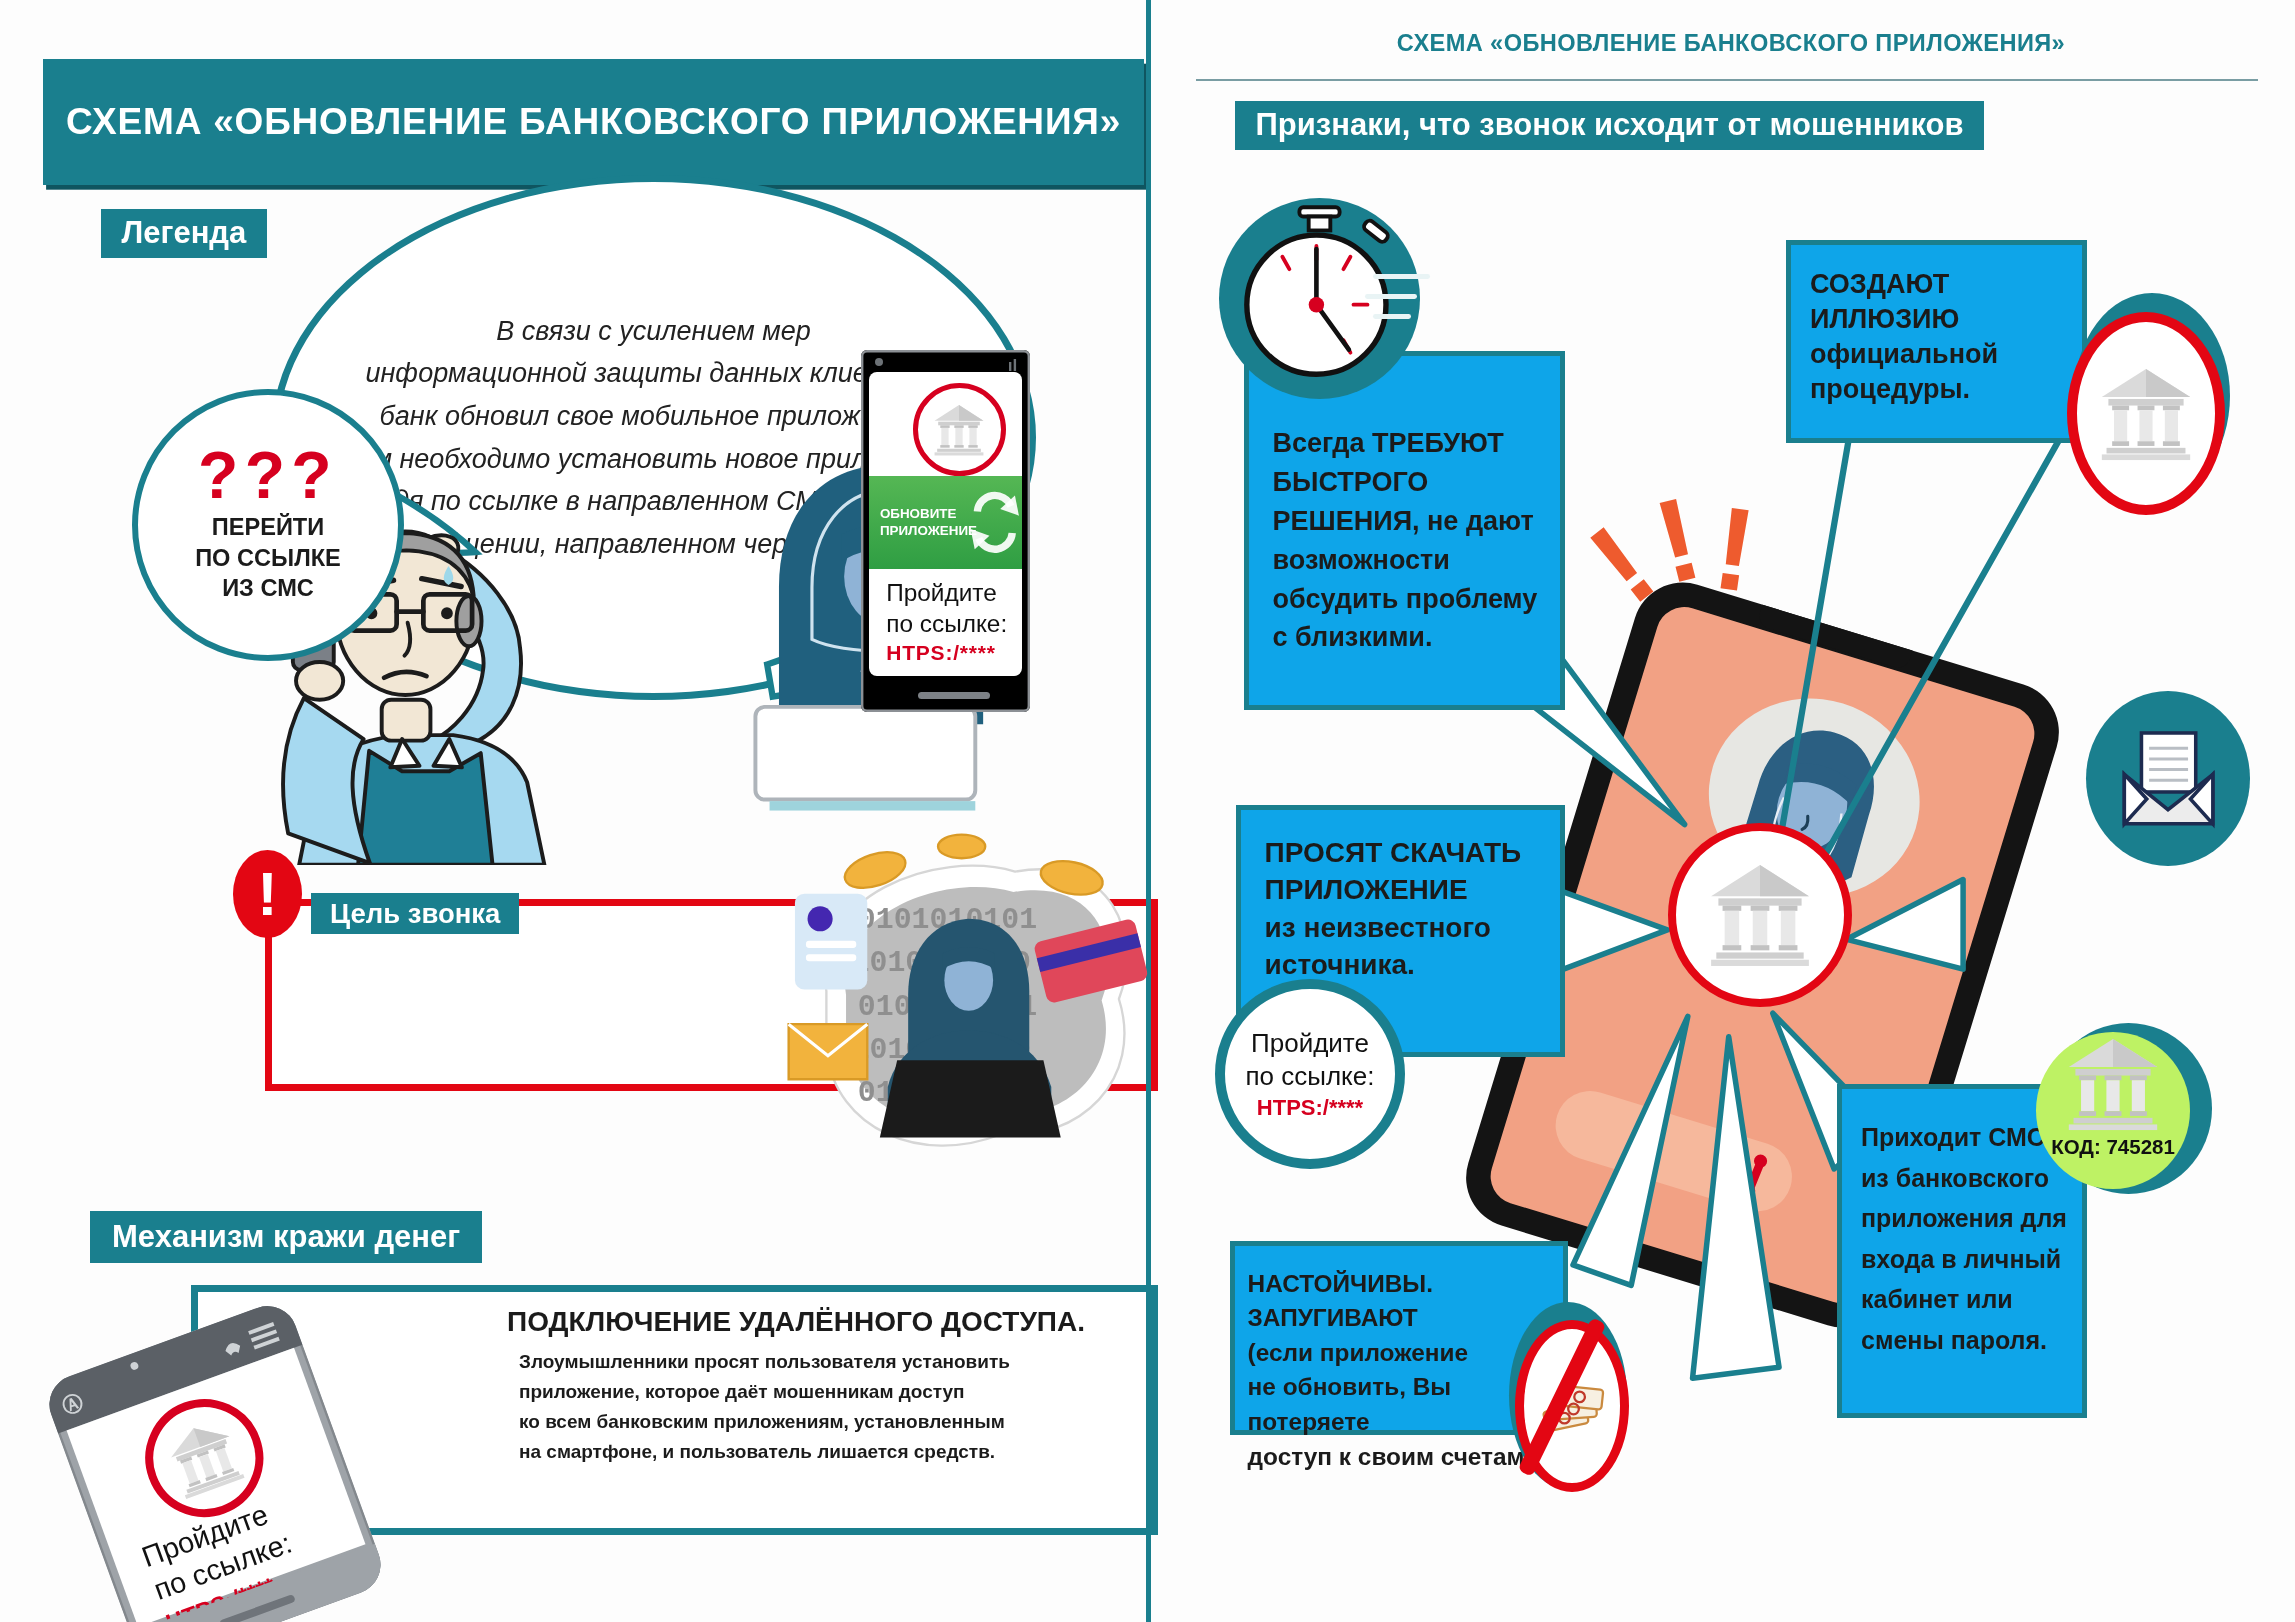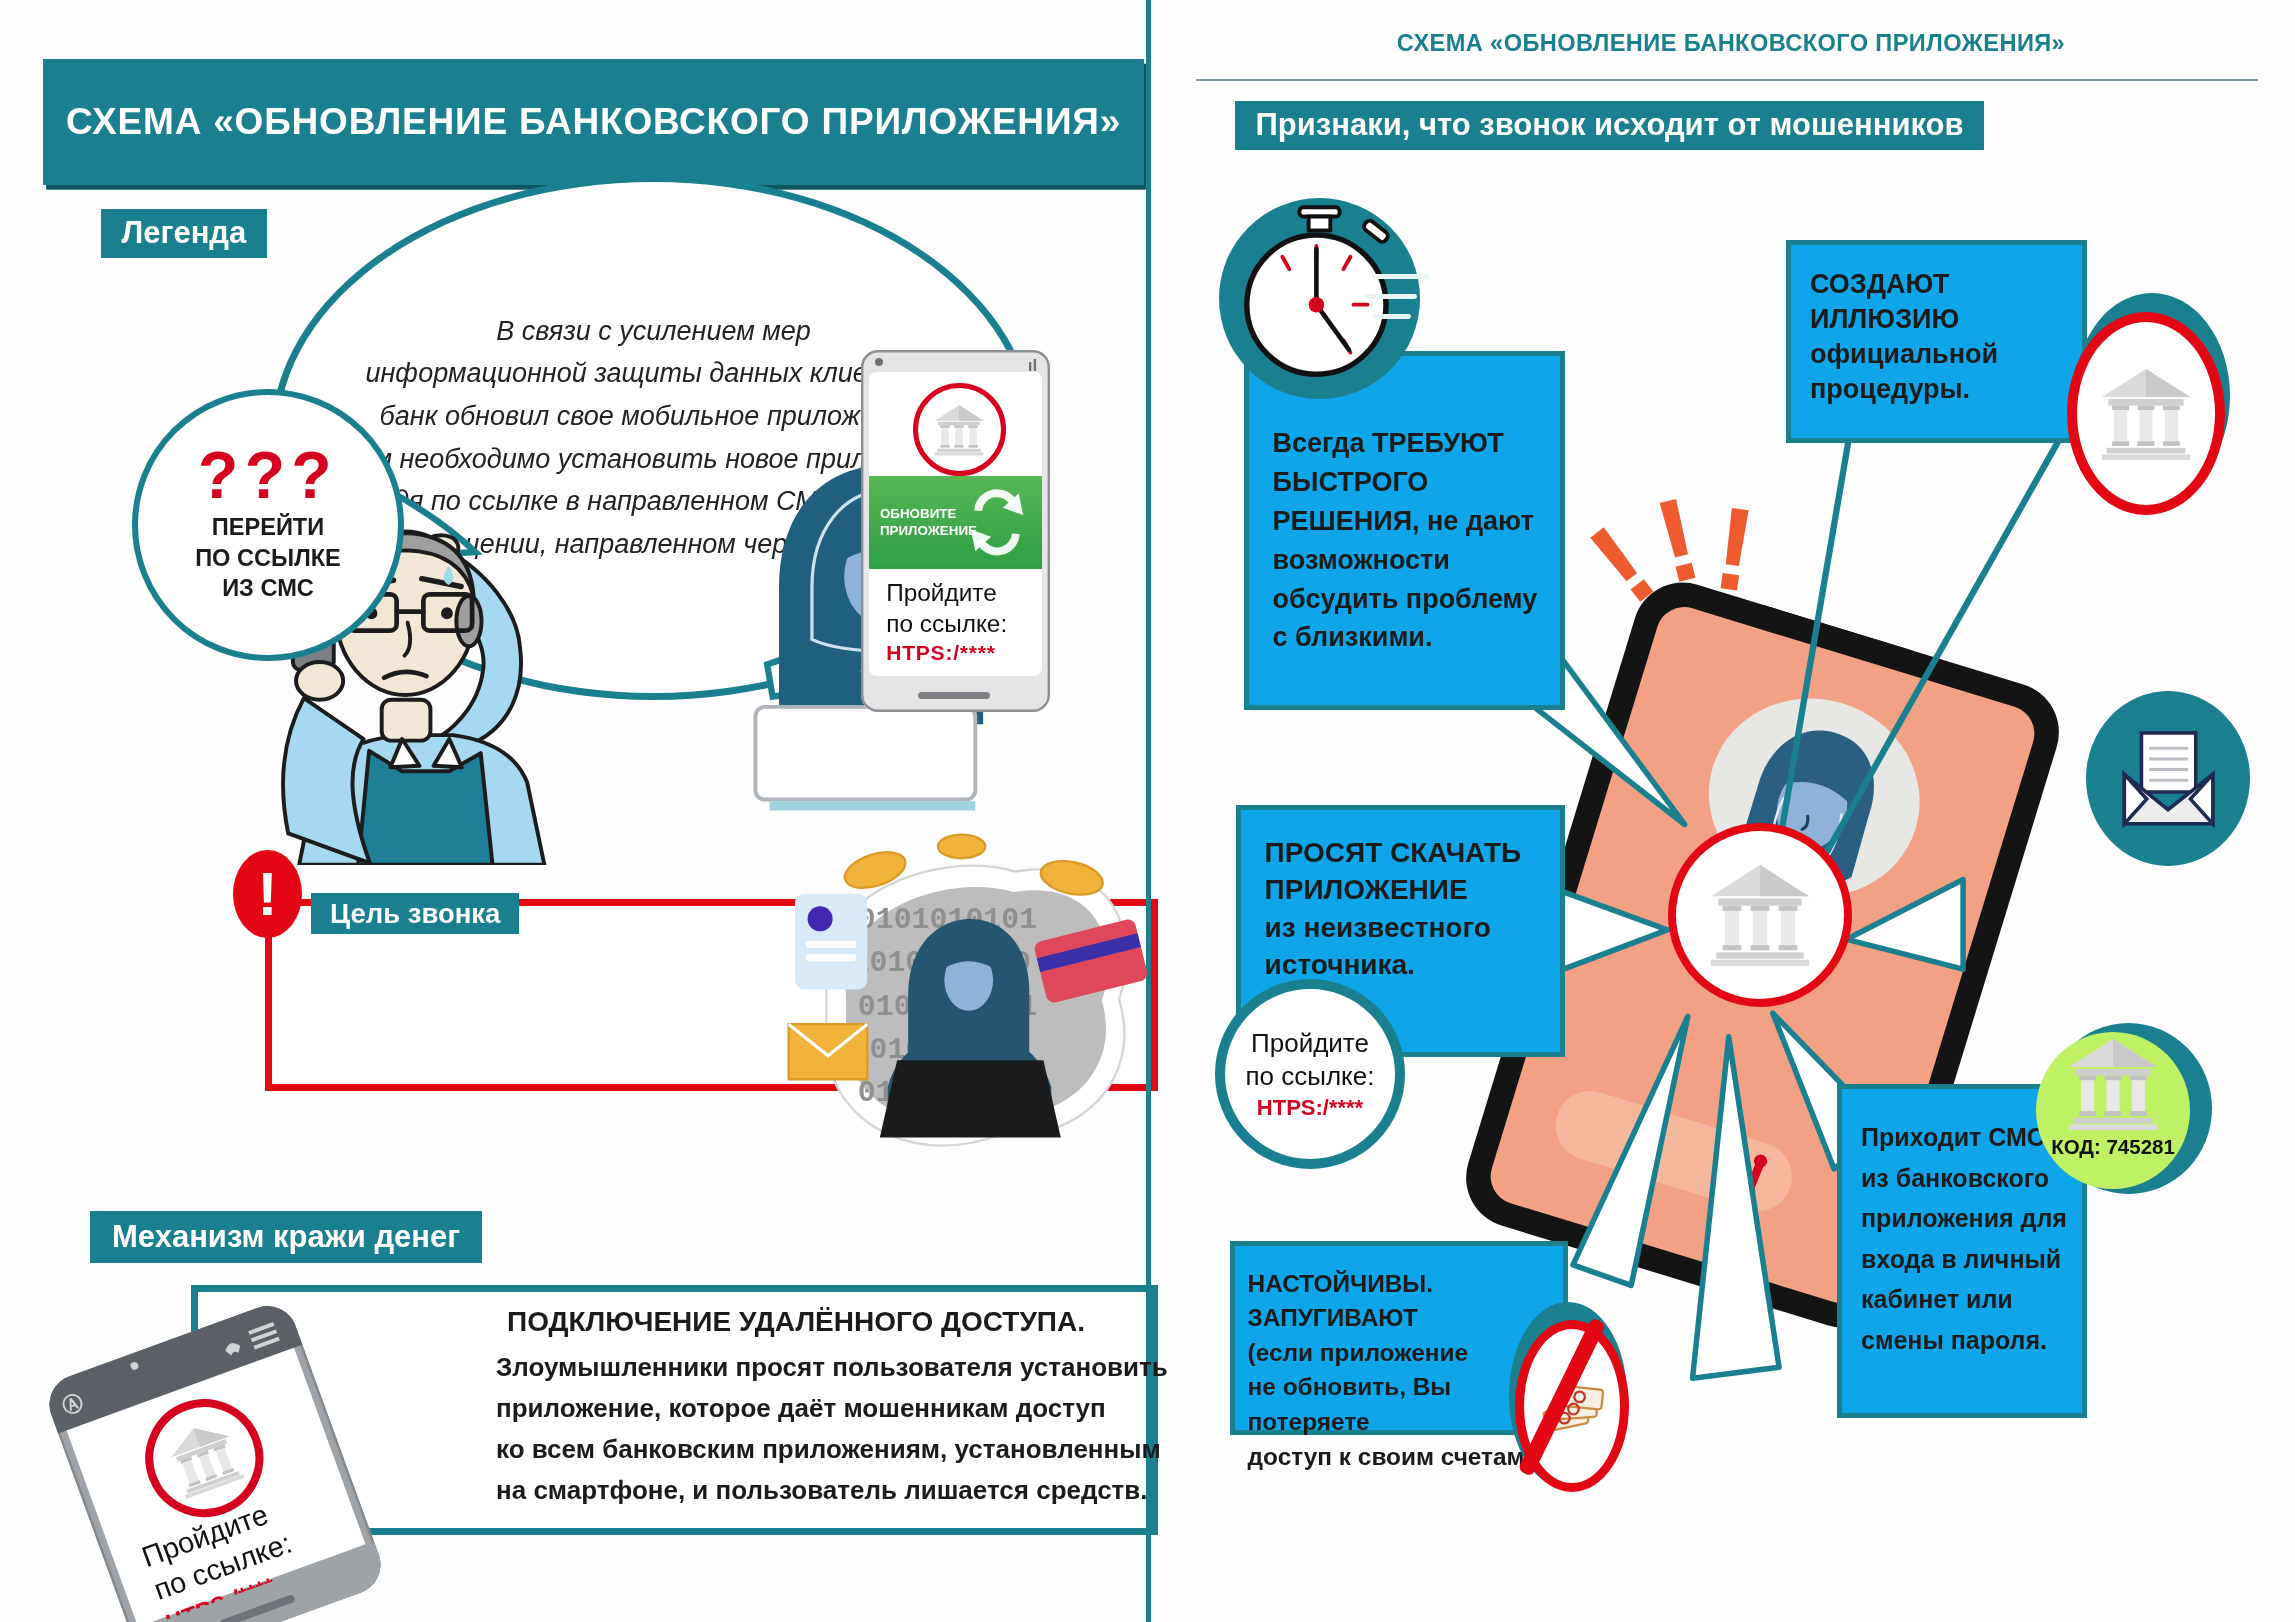--- a/index.html
+++ b/index.html
@@ -12,42 +12,42 @@
   .banner{left:43px;top:59px;width:1101px;height:126px;display:flex;align-items:center;justify-content:center;
           font-size:37px;letter-spacing:0.8px;box-shadow:3.1px 4.7px 0 #0f5560;}
   .legend{left:101px;top:209px;padding:6.3px 20.5px;font-size:31px;}
   .bubble{left:271px;top:175px;width:751px;height:511px;border:7px solid #1A7F8E;border-radius:50%;
           background:#fff;display:flex;align-items:center;justify-content:center;text-align:center;}
   .bubble .ml{font-size:27px;font-style:italic;font-weight:normal;line-height:1.58;color:#222;}
   .thought{left:132px;top:389px;width:260px;height:260px;border:6.3px solid #1A7F8E;border-radius:50%;
            background:#fff;display:flex;flex-direction:column;align-items:center;justify-content:center;text-align:center;z-index:3;}
   .qmarks{color:#D6001F;font-size:66px;font-weight:bold;letter-spacing:6.3px;line-height:.9;}
   .thought .ml{font-size:23.6px;font-weight:bold;line-height:1.3;margin-top:6.3px;}
-  .lphone{left:861px;top:350px;width:189px;height:362px;background:#e5e5e5;border-radius:17px;
+  .lphone{left:861px;top:350px;width:169px;height:362px;background:#000000;border-radius:6px;
           box-shadow:0 0 0 2.4px #8c9095 inset;z-index:4;}
   .lphone .screen{position:absolute;left:7.9px;top:22px;right:7.9px;bottom:36px;background:#fff;border-radius:7.9px;overflow:hidden;}
   .lp-dot{position:absolute;left:14px;top:7.9px;width:7.9px;height:7.9px;border-radius:50%;background:#6d7277;}
   .lp-sig{position:absolute;right:12.6px;top:4.7px;color:#6d7277;font-size:17.3px;font-weight:bold;}
   .ring{border-radius:50%;background:#fff;display:flex;align-items:center;justify-content:center;}
   .lp-ring{left:44px;top:11px;width:83px;height:83px;border:5.5px solid #D6001F;}
   .greenband{position:absolute;left:0px;top:104px;width:100%;height:93px;
              background:linear-gradient(180deg,#55b754,#2f9e43);display:flex;align-items:center;}
   .greenband .ml{font-size:13.4px;font-weight:bold;color:#fff;margin-left:11px;line-height:1.25;width:87px;}
   .lp-follow{position:absolute;left:17.3px;top:206px;font-size:24.4px;line-height:1.25;color:#111;}
   .lp-link{position:absolute;left:17.3px;top:269px;font-size:21px;font-weight:bold;color:#D6001F;letter-spacing:0.8px;}
   .homepill{position:absolute;left:57px;bottom:12.6px;width:72px;height:7.9px;border-radius:4.7px;background:#7d8186;}
   .goalbox{left:265px;top:899px;width:879px;height:178px;border:7px solid #E30613;background:#fff;}
   .goal-label{left:311px;top:893px;padding:4.7px 19px;font-size:27.5px;z-index:2;}
   .goal-text{left:338px;top:974px;font-size:27px;font-weight:bold;line-height:1.32;z-index:2;}
   .warn{left:233px;top:850px;width:69px;height:88px;background:#E30613;border-radius:50%;color:#fff;
         display:flex;align-items:center;justify-content:center;font-size:61px;font-weight:bold;z-index:3;}
   .mech-label{left:90px;top:1211px;padding:7.9px 22px;font-size:31px;}
   .mechbox{left:191px;top:1285px;width:953px;height:236px;border:7px solid #1A7F8E;background:#fff;}
   .mech-title{left:507px;top:1306px;font-size:28px;font-weight:bold;z-index:2;}
-  .mech-text{left:496px;top:1347px;font-size:26px;font-weight:bold;line-height:1.58;z-index:2;}
+  .mech-text{left:519px;top:1347px;font-size:19px;font-weight:bold;line-height:1.58;z-index:2;}
   .mphone{left:85px;top:1333px;width:260px;height:303px;background:#9EA3A8;border-radius:30px;
           transform:rotate(-20deg);z-index:3;box-shadow:0 0 0 2.4px #83888d inset;overflow:hidden;}
   .mp-top{position:absolute;left:0;top:0;width:100%;height:50px;background:#5b6066;color:#dfe3e6;}
   .mp-screen{position:absolute;left:9.4px;top:50px;right:9.4px;bottom:44px;background:#fff;}
   .mp-ring{left:61px;top:14px;width:102px;height:102px;border:8.7px solid #D6001F;}
   .mp-follow{position:absolute;left:28px;top:129px;font-size:29px;line-height:1.2;color:#111;}
   .mp-link{position:absolute;left:28px;top:203px;font-size:23.6px;font-weight:bold;color:#D6001F;}
   .mp-bottom{position:absolute;left:0;bottom:0;width:100%;height:41px;background:#9EA3A8;}
   .mp-pill{position:absolute;left:87px;bottom:14px;width:79px;height:7.9px;border-radius:4.7px;background:#6f747a;}
   

